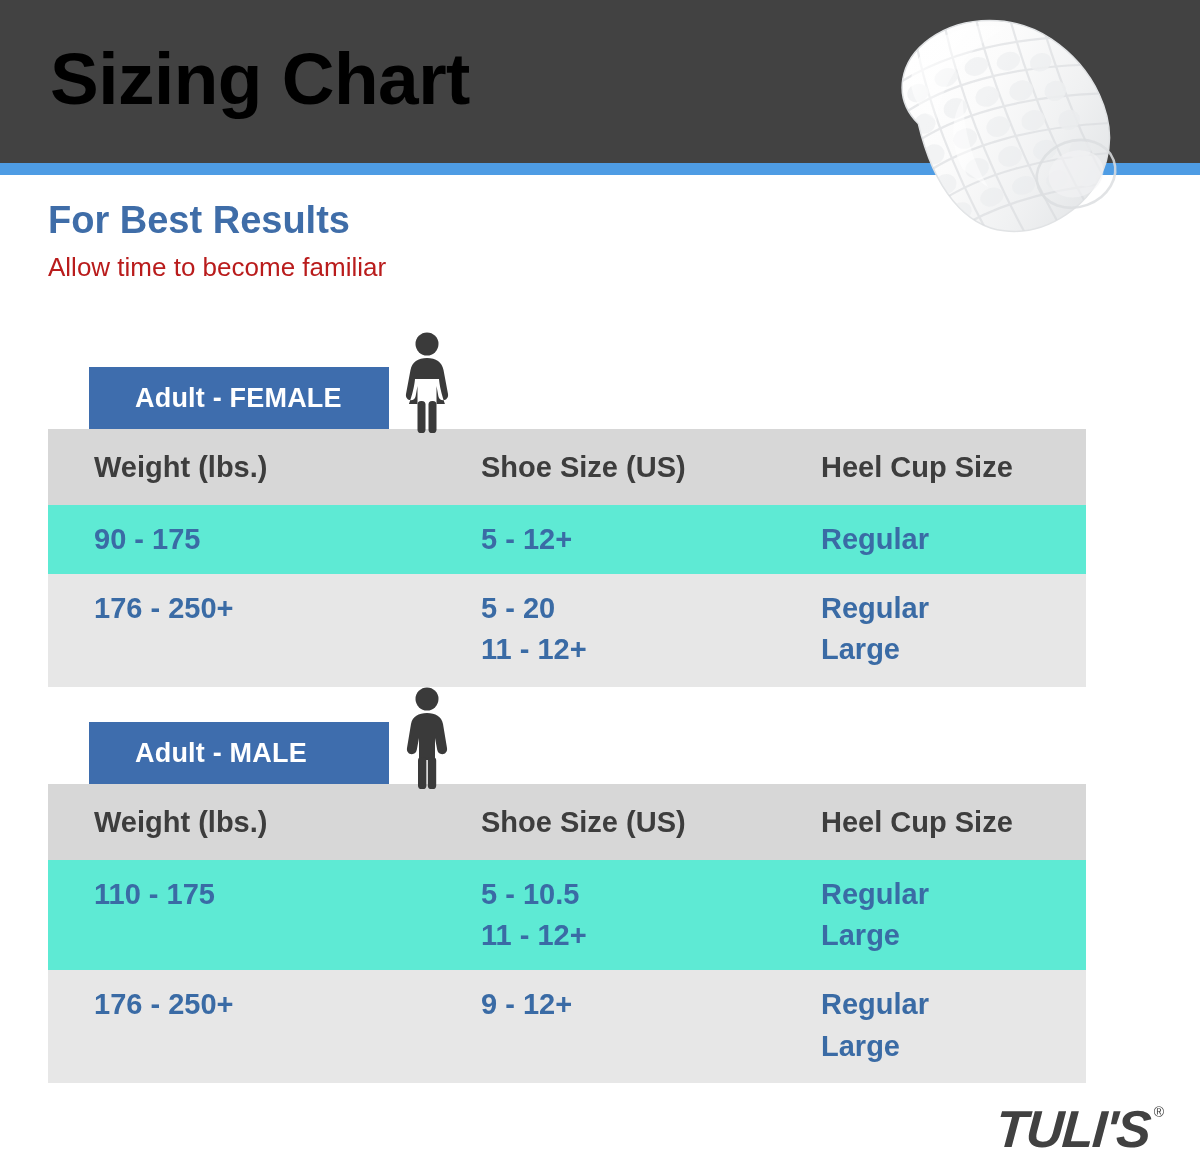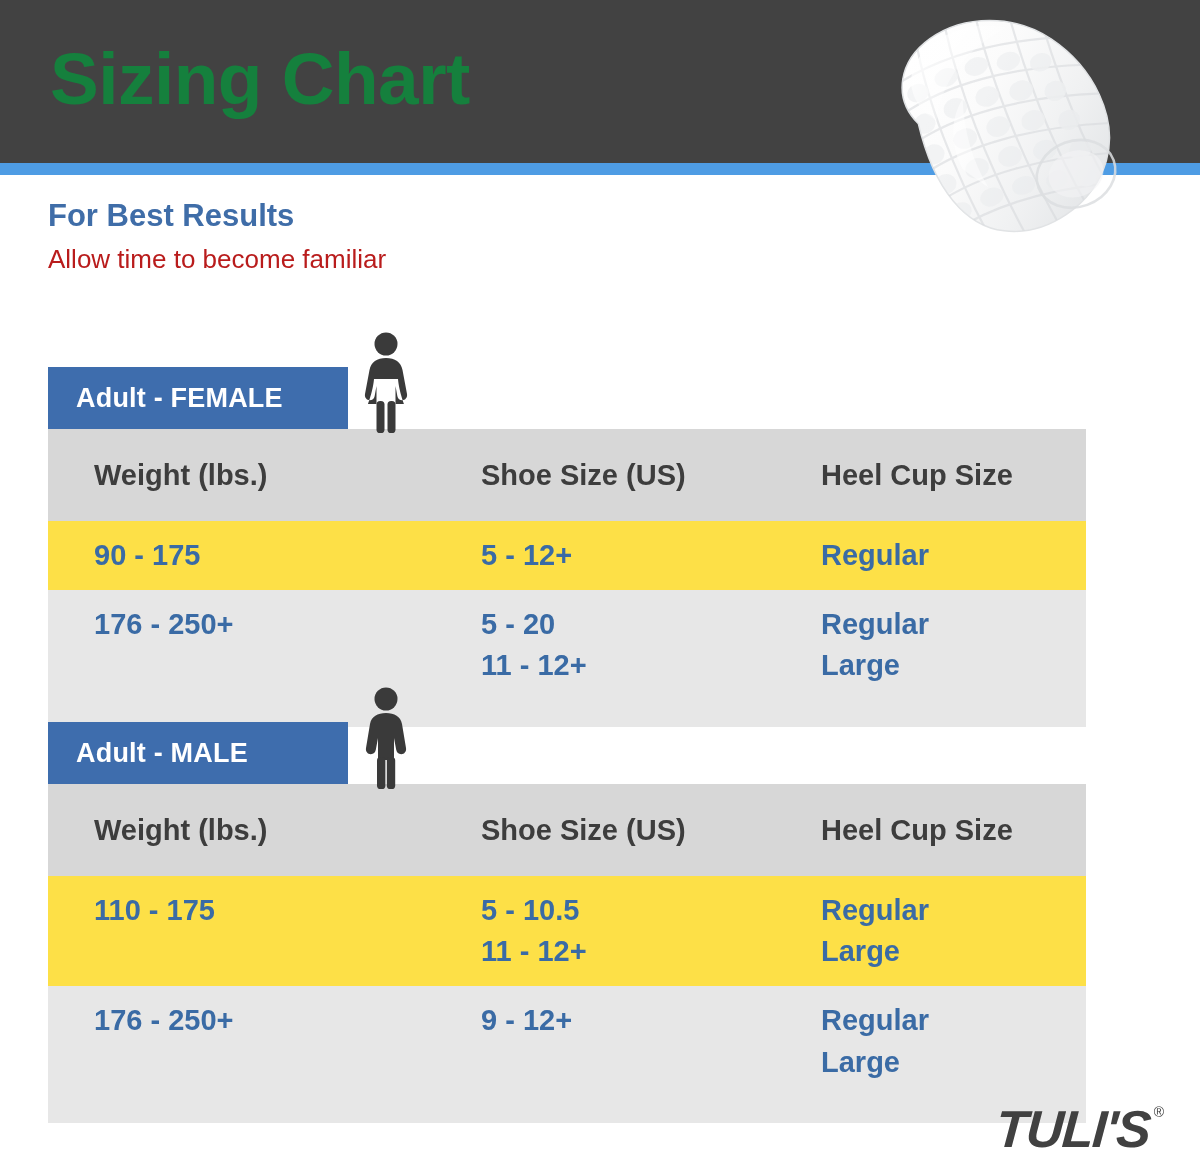--- a/index.html
+++ b/index.html
@@ -33,21 +33,21 @@
     width: 1200px;
     height: 12px;
     background: #4e9ce4;
   }
   .header-title {
     position: absolute;
     left: 50px;
     top: 42px;
     font-size: 73px;
     font-weight: bold;
-    color: #15803d;
+    color: #000000;
     letter-spacing: -0.5px;
     line-height: 1.0;
     font-family: "Liberation Sans", sans-serif;
     white-space: nowrap;
   }
 
   
   .product-wrap {
     position: absolute;
     left: 845px;
@@ -59,21 +59,21 @@
   .product-svg { width: 300px; height: 250px; display: block; }
 
   
   .intro {
     position: absolute;
     left: 48px;
     top: 198px;
     width: 560px;
   }
   .intro-heading {
-    font-size: 31px;
+    font-size: 38px;
     font-weight: bold;
     color: #3f6da8;
     line-height: 1.18;
     margin-bottom: 6px;
     white-space: nowrap;
   }
   .intro-line {
     font-size: 26px;
     color: #b91c1c;
     line-height: 1.45;
@@ -89,22 +89,23 @@
   #section-female { top: 367px; }
   #section-male   { top: 722px; }
 
   .banner {
     position: relative;
     width: 300px;
     height: 62px;
     background: #3e6dad;
     display: flex;
     align-items: center;
-    padding-left: 28px;
+    padding-left: 46px;
     z-index: 2;
+    margin-left: 41px;
   }
   .banner-label {
     font-size: 27px;
     font-weight: bold;
     color: #ffffff;
     letter-spacing: 0.2px;
     white-space: nowrap;
   }
 
   .person-icon {
@@ -118,24 +119,24 @@
   .person-icon svg { width: 100%; height: 100%; display: block; }
 
   .table { width: 1038px; }
 
   .row {
     display: flex;
     width: 100%;
   }
   .row.head {
     background: #d7d7d7;
-    height: 92px;
+    height: 76px;
     align-items: center;
   }
-  .row.light { background: #fde047; justify-content: space-between; }
+  .row.light { background: #5eead4; justify-content: space-between; }
   .row.dark  { background: #e7e7e7; }
 
   .cell {
     padding-left: 46px;
     display: flex;
     flex-direction: column;
     justify-content: flex-start;
   }
   .c1 { width: 387px; }
   .c2 { width: 340px; }
@@ -153,21 +154,21 @@
   .row.data { padding-top: 14px; padding-bottom: 14px; }
   .row.data .cell {
     font-size: 29px;
     font-weight: bold;
     color: #3a6ba5;
     line-height: 1.42;
     white-space: nowrap;
   }
   .row.data .sub { display: block; }
 
-  .row.pad-bottom { padding-bottom: 40px; }
+  .row.pad-bottom { padding-bottom: 16px; }
 
   
   .logo {
     position: absolute;
     right: 36px;
     bottom: 14px;
     display: flex;
     align-items: flex-start;
   }
   .logo-mark {

